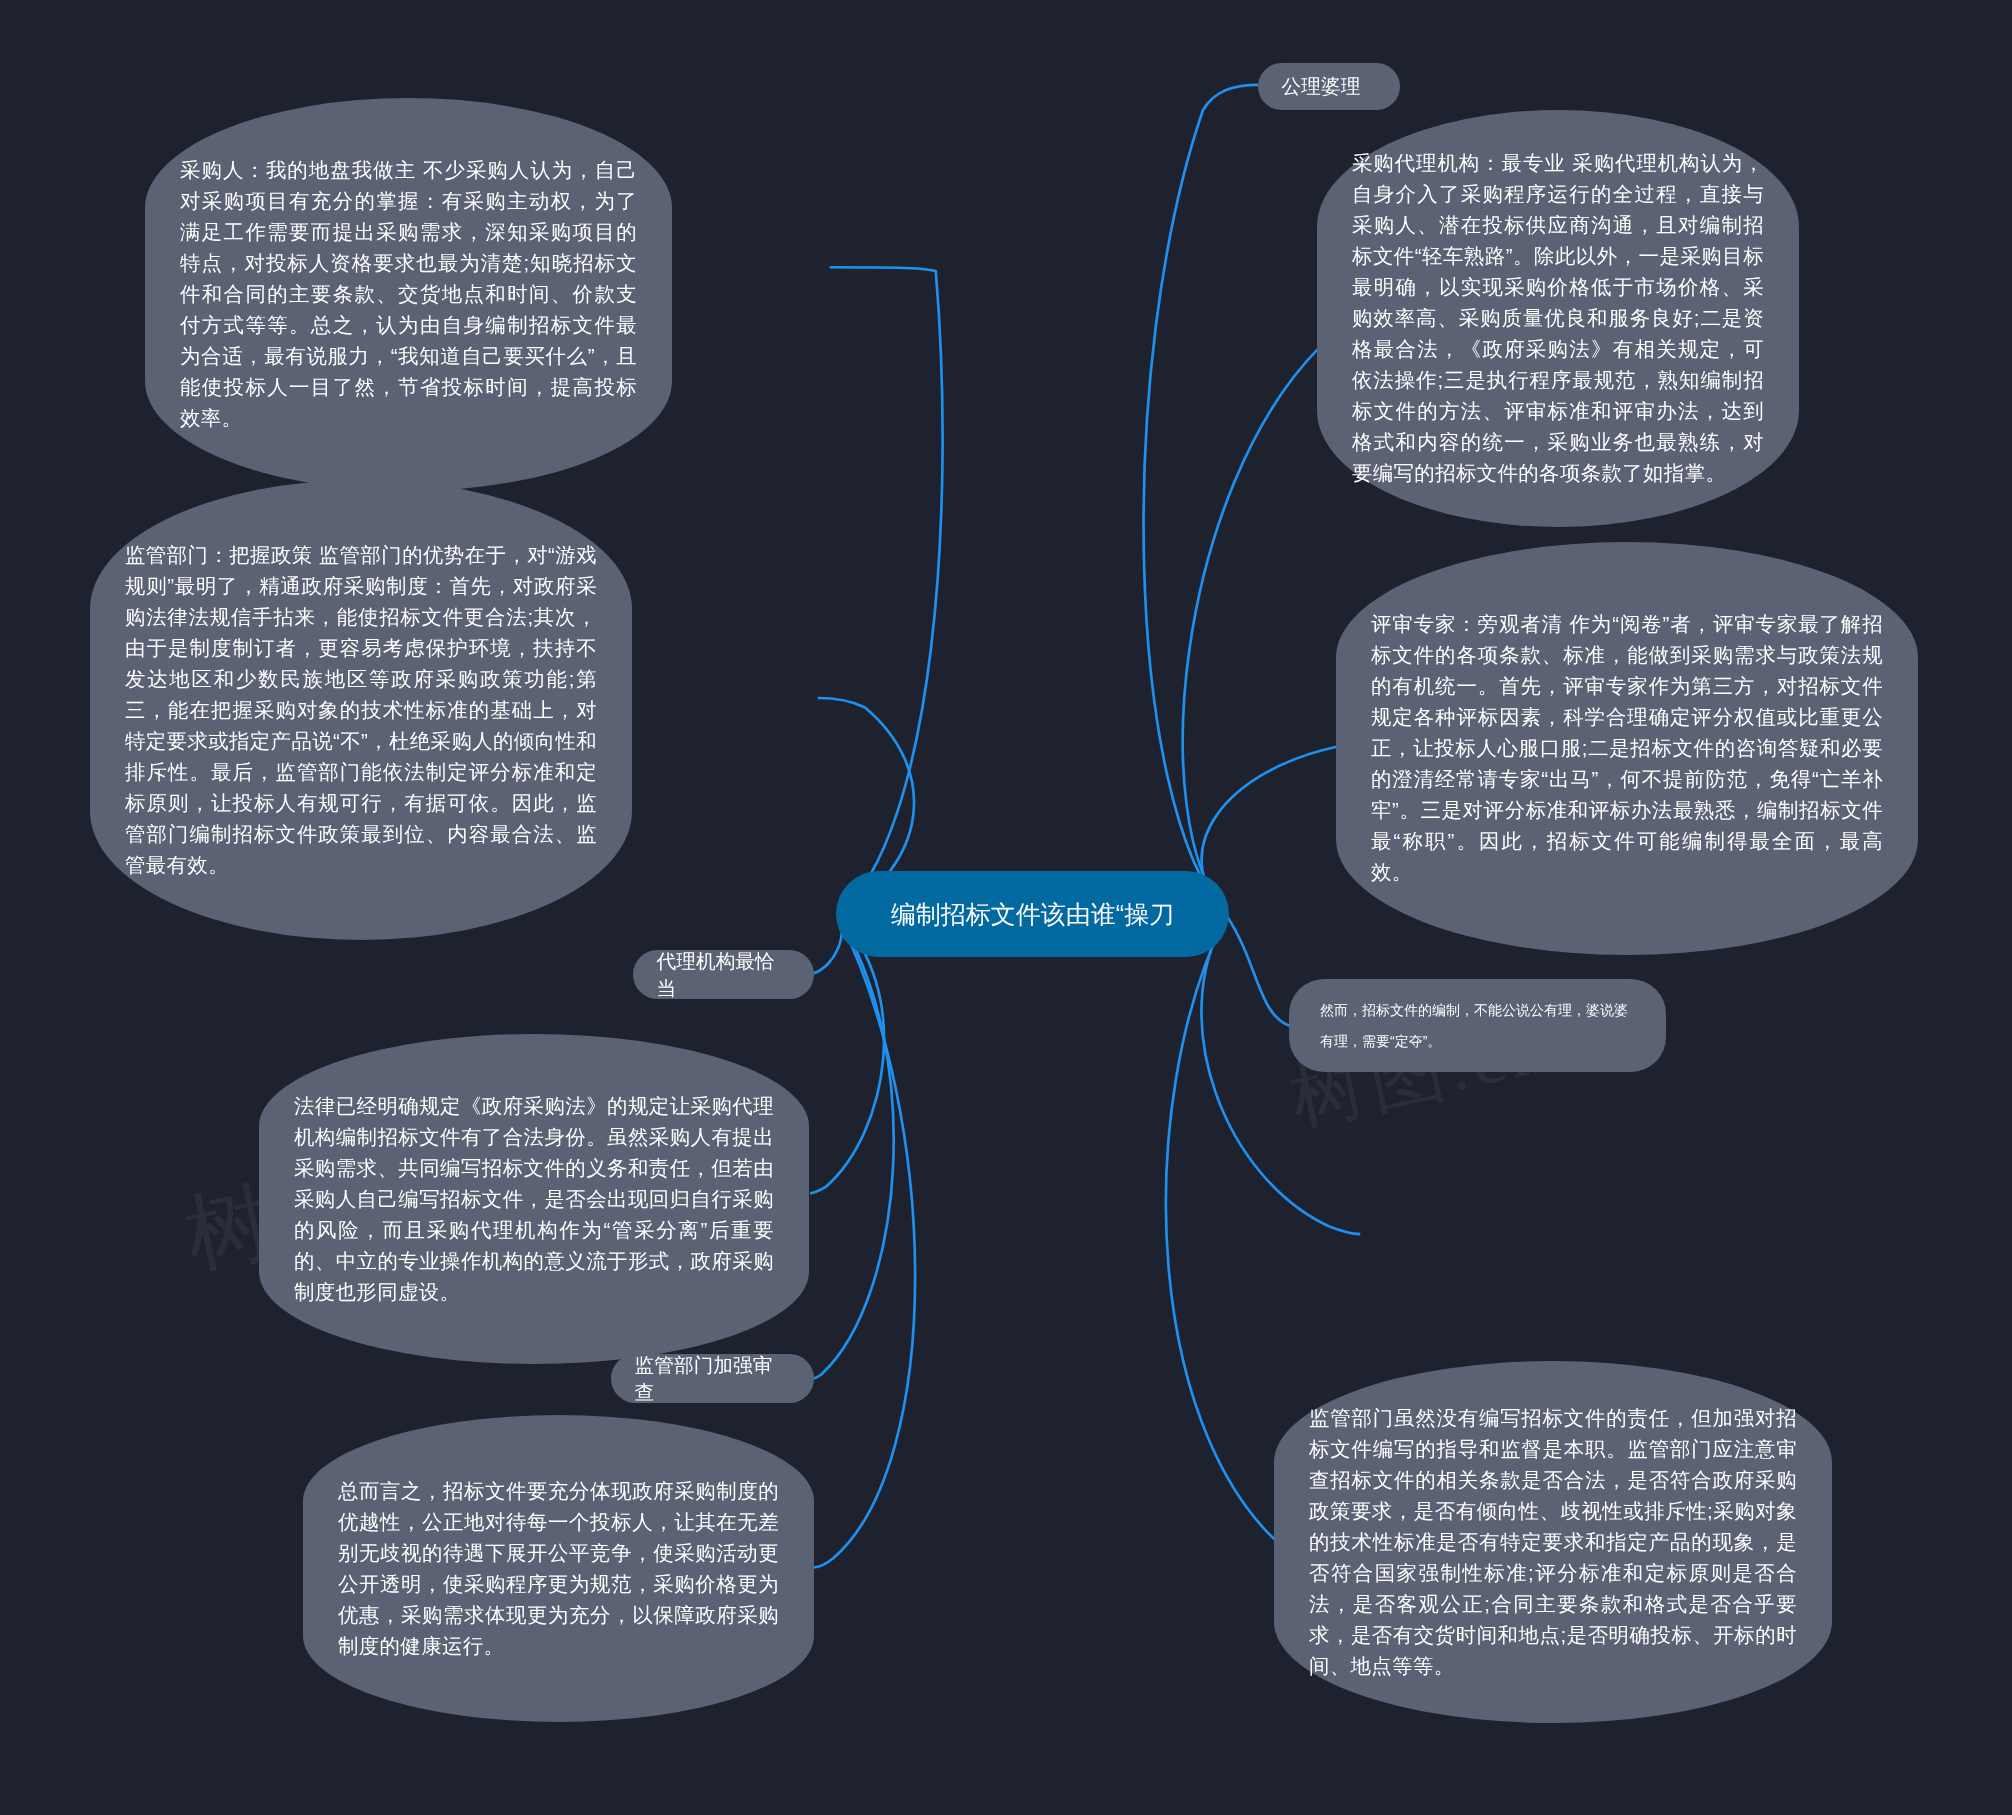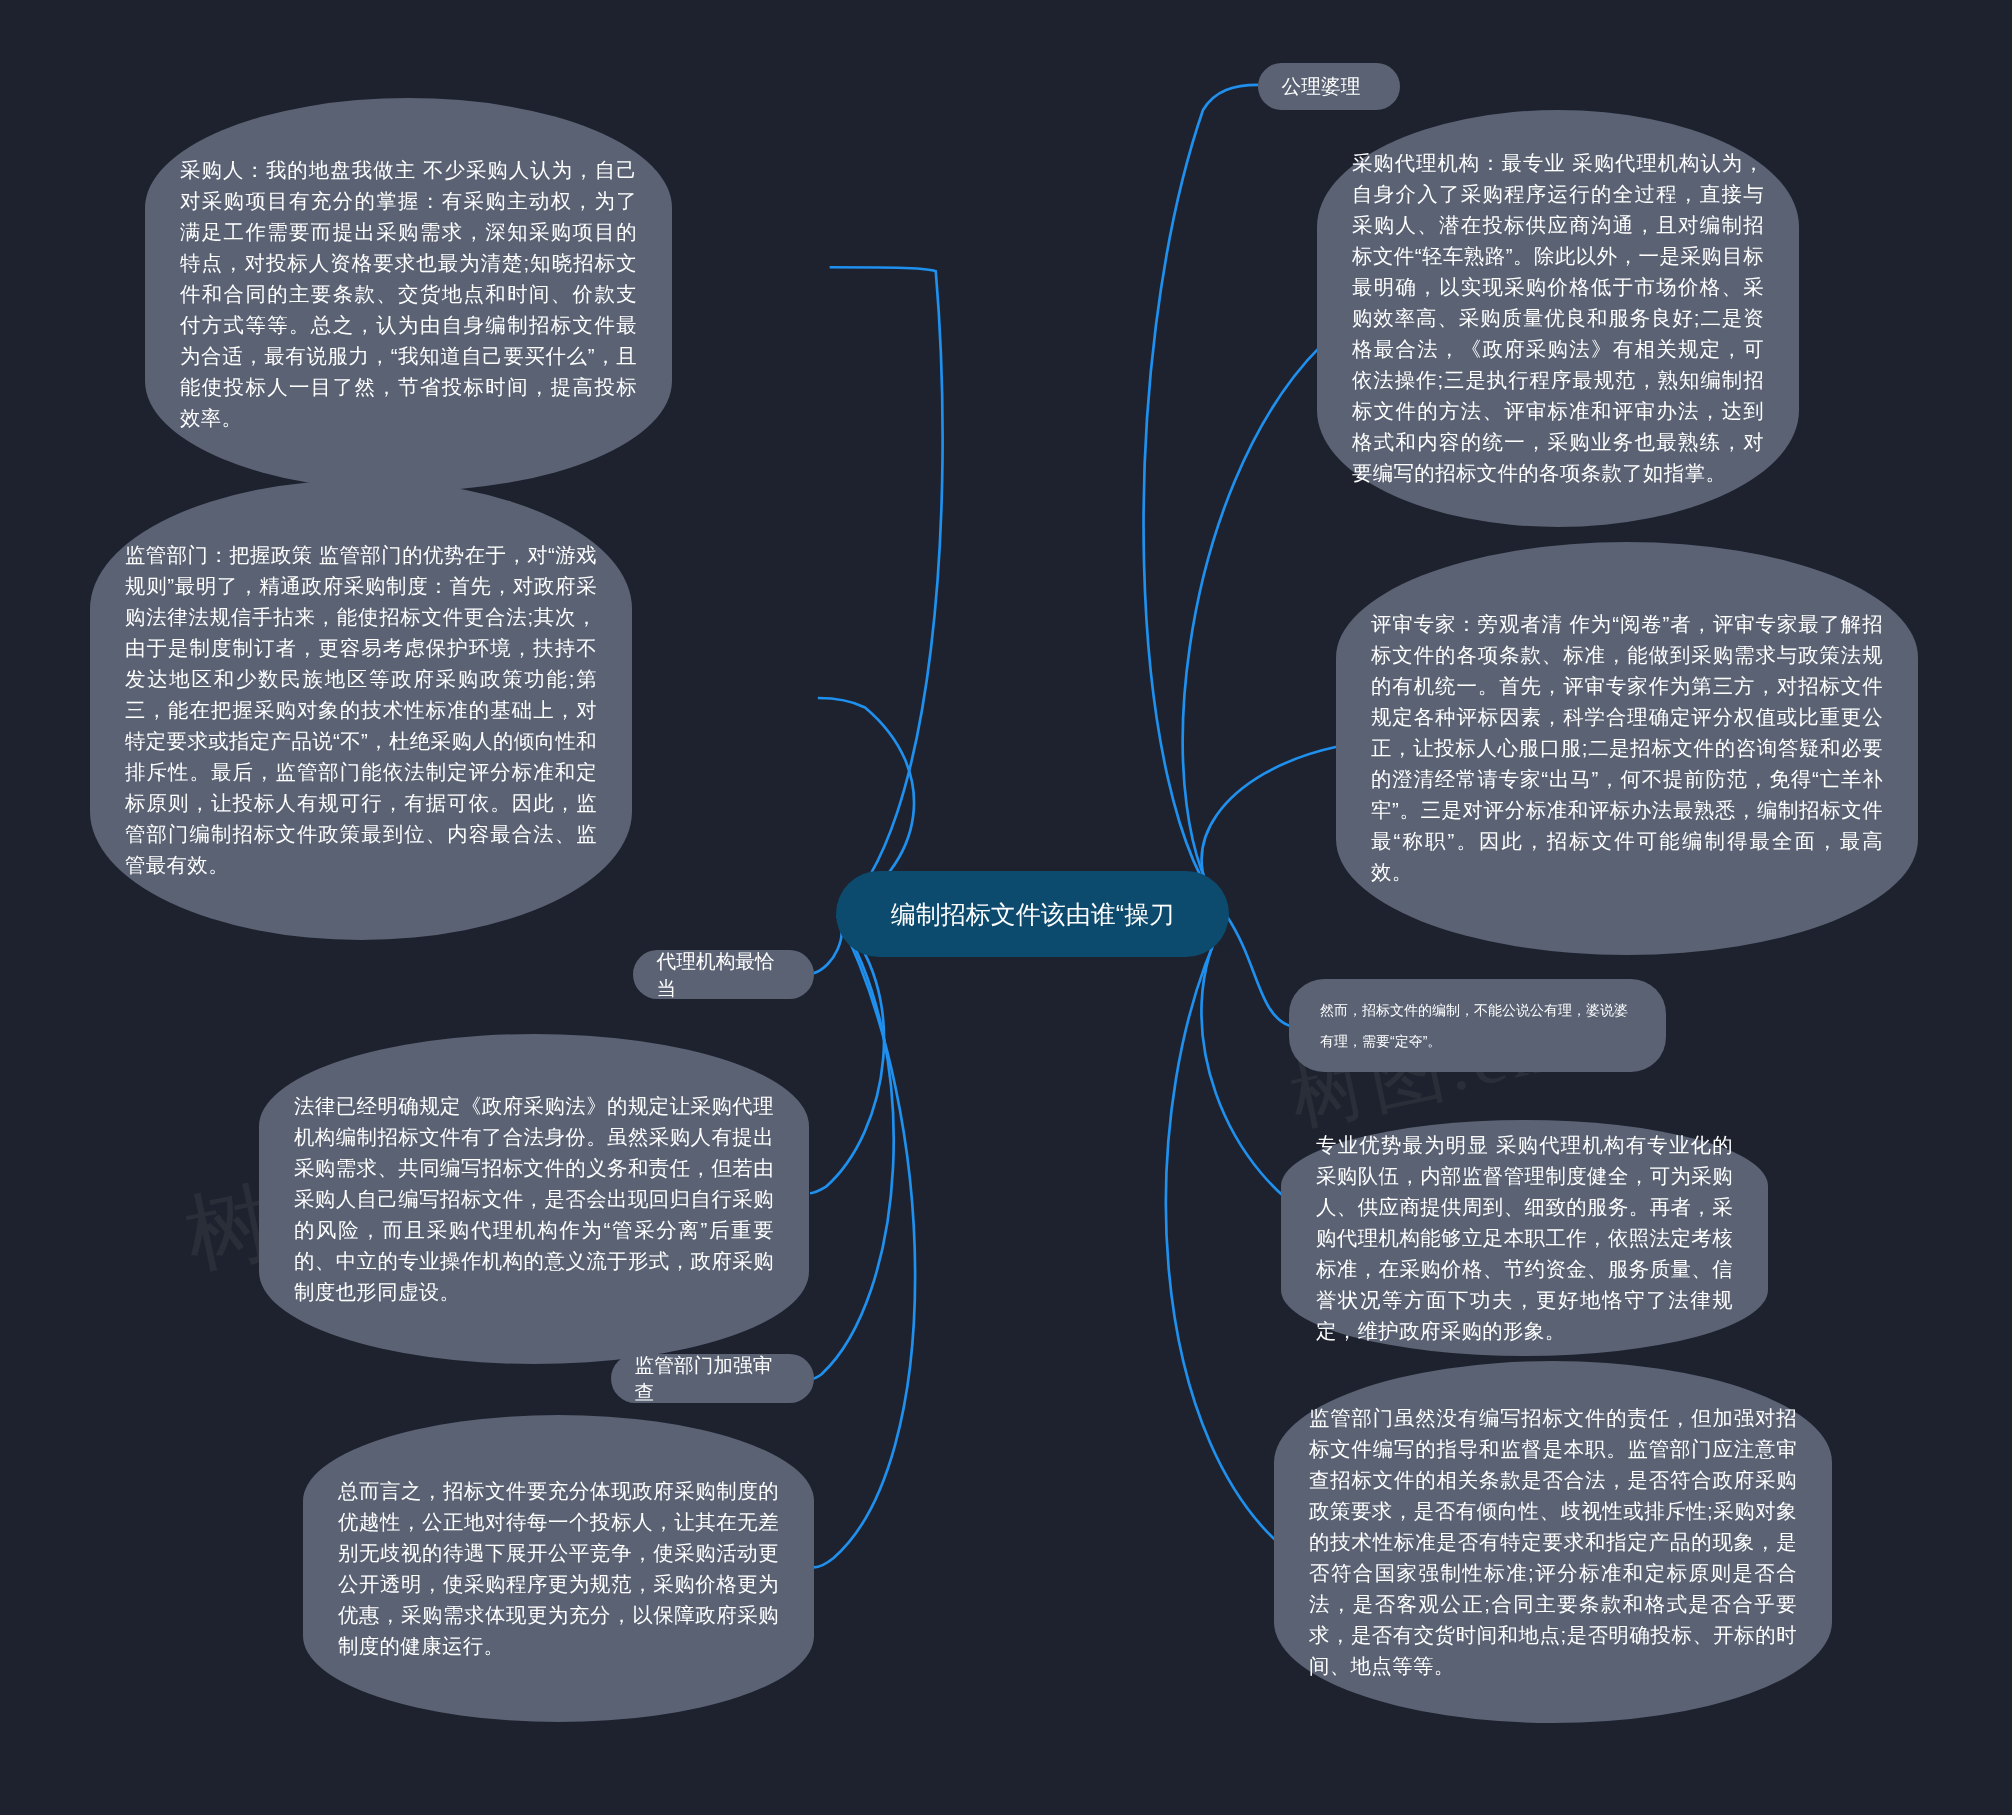--- a/index.html
+++ b/index.html
@@ -52,21 +52,21 @@
   .pill{
     border-radius:785px;
     padding:9.4px 23.6px;
     font-size:19.7px;
     line-height:27px;
     white-space:nowrap;
   }
 
   
   .root{
-    background:#0c4a6e;
+    background:#0369a1;
     border-radius:785px;
     padding:17.3px 31px;
     font-size:25px;
     line-height:36px;
     text-align:center;
     box-shadow:0 0 0 0 rgba(0,0,0,0);
   }
   .root .node-text{text-align:center;}
 
   
@@ -147,22 +147,19 @@
   </div>
 
   <div class="node bubble" style="left:1336px;top:542px;width:582px;height:413px;">
     <span class="node-text">评审专家：旁观者清 作为“阅卷”者，评审专家最了解招标文件的各项条款、标准，能做到采购需求与政策法规的有机统一。首先，评审专家作为第三方，对招标文件规定各种评标因素，科学合理确定评分权值或比重更公正，让投标人心服口服;二是招标文件的咨询答疑和必要的澄清经常请专家“出马”，何不提前防范，免得“亡羊补牢”。三是对评分标准和评标办法最熟悉，编制招标文件最“称职”。因此，招标文件可能编制得最全面，最高效。</span>
   </div>
 
   <div class="node rrect" style="left:1289px;top:979px;width:377px;height:93px;">
     <span class="node-text">然而，招标文件的编制，不能公说公有理，婆说婆有理，需要“定夺”。</span>
   </div>
 
-  <div class="node bubble" style="left:1281px;top:1120px;width:487px;height:236px;">
-    <span class="node-text">专业优势最为明显 采购代理机构有专业化的采购队伍，内部监督管理制度健全，可为采购人、供应商提供周到、细致的服务。再者，采购代理机构能够立足本职工作，依照法定考核标准，在采购价格、节约资金、服务质量、信誉状况等方面下功夫，更好地恪守了法律规定，维护政府采购的形象。</span>
-  </div>
 
   <div class="node bubble" style="left:1274px;top:1361px;width:558px;height:362px;">
     <span class="node-text">监管部门虽然没有编写招标文件的责任，但加强对招标文件编写的指导和监督是本职。监管部门应注意审查招标文件的相关条款是否合法，是否符合政府采购政策要求，是否有倾向性、歧视性或排斥性;采购对象的技术性标准是否有特定要求和指定产品的现象，是否符合国家强制性标准;评分标准和定标原则是否合法，是否客观公正;合同主要条款和格式是否合乎要求，是否有交货时间和地点;是否明确投标、开标的时间、地点等等。</span>
   </div>
 
 </div>
 
 
 </body></html>

